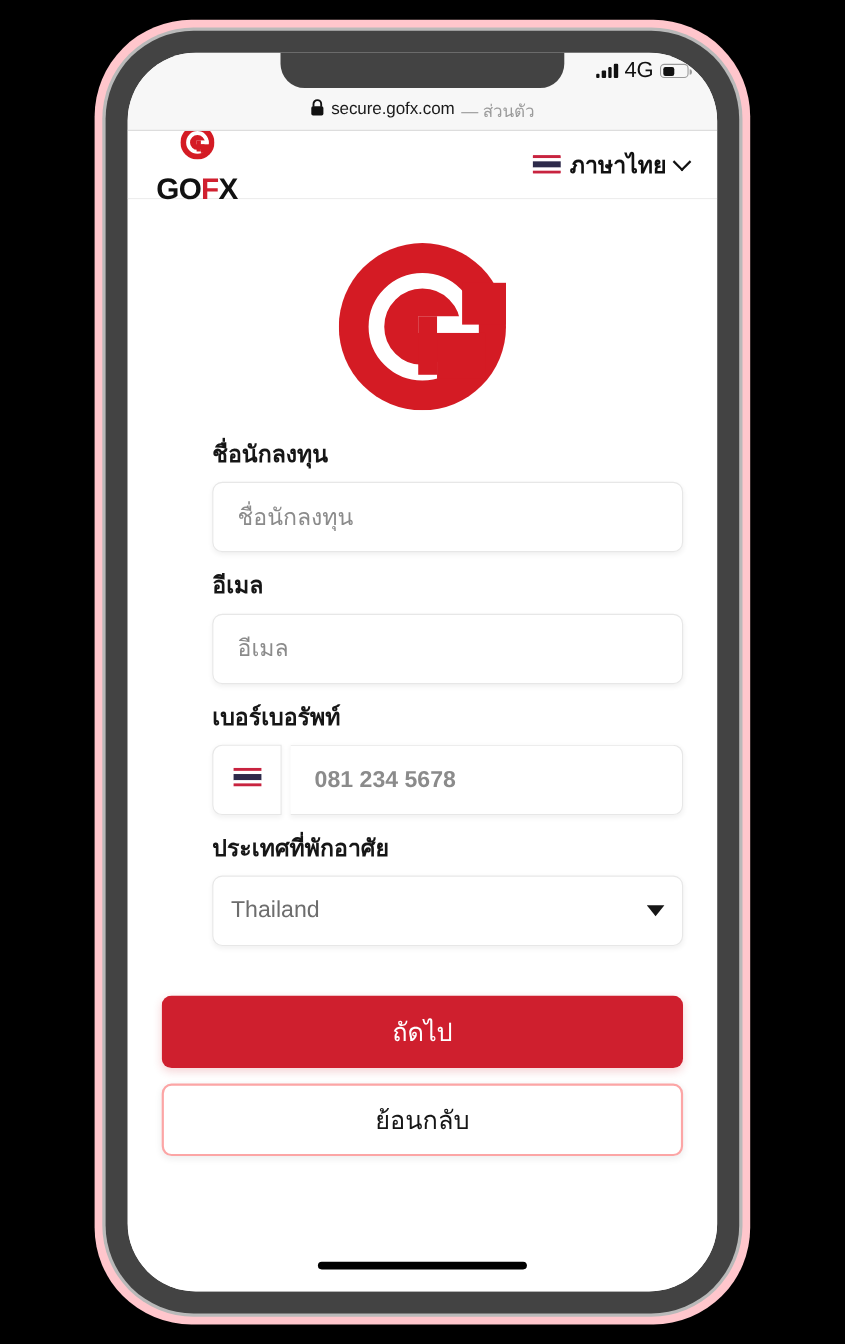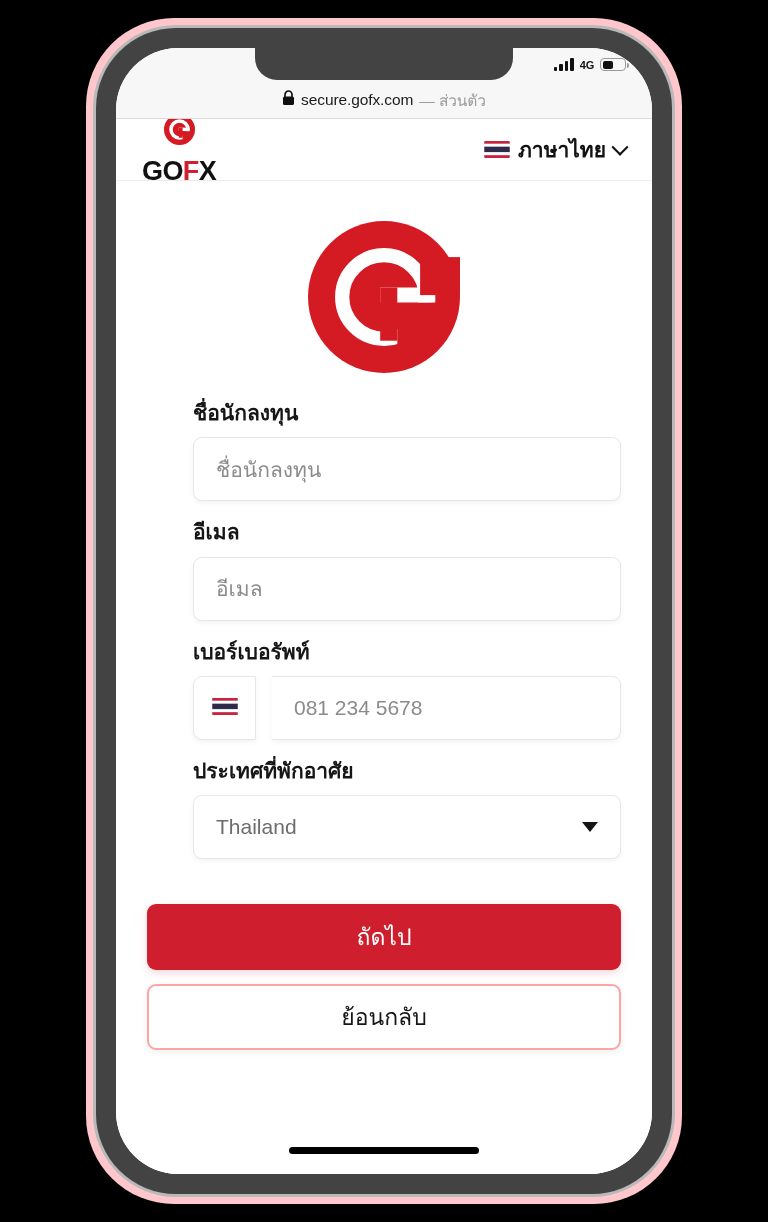--- a/index.html
+++ b/index.html
@@ -105,22 +105,22 @@
     width: 3.5px;
     background: #111;
     border-radius: 1px;
   }
   .signal-bars i:nth-child(1) { height: 4px; }
   .signal-bars i:nth-child(2) { height: 7px; }
   .signal-bars i:nth-child(3) { height: 10px; }
   .signal-bars i:nth-child(4) { height: 13px; }
 
   .net-label {
-    font-size: 11px;
-    font-weight: 700;
+    font-size: 20px;
+    font-weight: 400;
     color: #111;
     letter-spacing: -0.2px;
   }
 
   .battery {
     position: relative;
     width: 26px;
     height: 13px;
     border: 1.5px solid #9a9a9a;
     border-radius: 4px;
@@ -276,21 +276,22 @@
   .input-placeholder {
     font-size: 21px;
     color: #8b8b8b;
     line-height: 1.3;
   }
 
   
   .phone-row {
     display: flex;
     align-items: stretch;
-    gap: 8px;
+    gap: 0;
+    font-weight: bold;
   }
   .phone-prefix {
     width: 63px;
     height: 64px;
     border: 1px solid #e7e7e7;
     border-radius: 9px 0 0 9px;
     background: #fff;
     box-shadow: 0 2px 5px rgba(0,0,0,0.055);
     display: flex;
     align-items: center;
@@ -314,21 +315,21 @@
   
   .select-box {
     height: 64px;
     border: 1px solid #e7e7e7;
     border-radius: 9px;
     background: #ffffff;
     box-shadow: 0 2px 5px rgba(0,0,0,0.055);
     display: flex;
     align-items: center;
     justify-content: space-between;
-    padding: 0 22px;
+    padding: 0 16px;
     cursor: pointer;
   }
   .select-value {
     font-size: 21px;
     color: #6d6d6d;
   }
   .caret {
     width: 0; height: 0;
     border-left: 8px solid transparent;
     border-right: 8px solid transparent;

